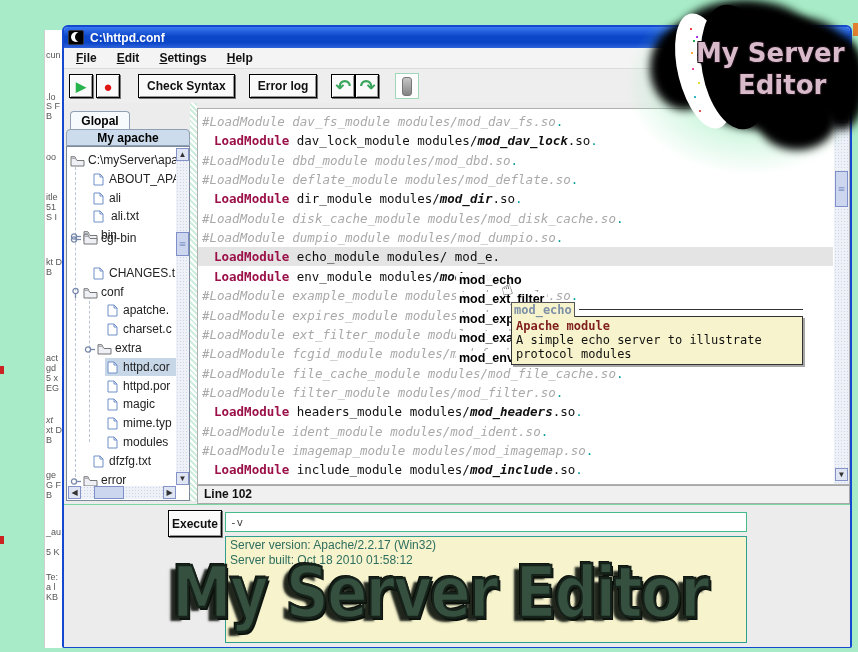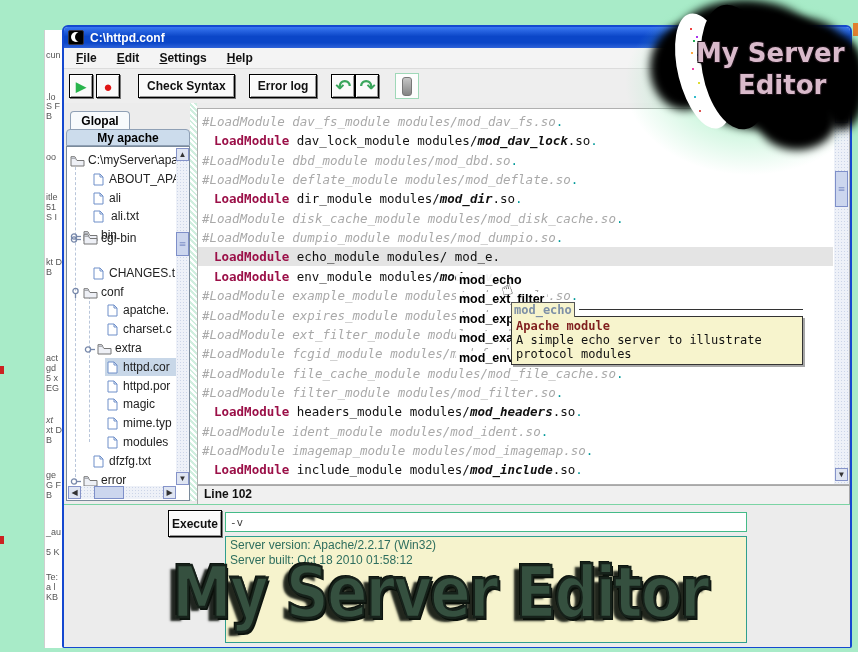--- a/index.html
+++ b/index.html
@@ -86,21 +86,21 @@
   
   #tooltip{position:absolute;left:313px;top:193px;width:292px;z-index:40;font-size:12px;}
   .tip-head{display:flex;align-items:center;gap:4px;height:14px;}
   .tip-title{color:#7d8fa6;font-weight:bold;background:#f7f4cd;padding:0 2px;border:1px solid #555;border-bottom:none;}
   .tip-rule{flex:1;border-top:1px solid #333;}
   .tip-body{background:#f7f4cd;border:1px solid #333;box-shadow:2px 2px 0 rgba(60,60,60,.45);
             padding:2px 4px 3px 4px;}
   .tip-sub{font-weight:bold;color:#7f1d1d;}
   .tip-text{color:#111;}
   
-  #statusbar{position:absolute;left:133px;top:458px;width:653px;height:26px;background:#f0f0f0;
+  #statusbar{position:absolute;left:133px;top:458px;width:653px;height:19px;background:#f0f0f0;
              border:1px solid #a8a8a8;box-sizing:border-box;font-size:12px;font-weight:bold;
              color:#111;line-height:17px;padding-left:6px;}
   
   #console{position:absolute;left:0;top:477px;width:786px;height:142px;background:#ececec;
            border-top:1px solid #7bd4a4;}
   #execbtn{position:absolute;left:104px;top:5px;width:54px;height:27px;}
   #cmdinput{position:absolute;left:161px;top:7px;width:522px;height:20px;border:1px solid #44bb88;
             background:#fff;font-family:"DejaVu Sans Mono",monospace;font-size:11px;color:#444;
             padding:2px 4px;box-sizing:border-box;}
   #output{position:absolute;left:161px;top:31px;width:522px;height:107px;background:#f6f3cd;

